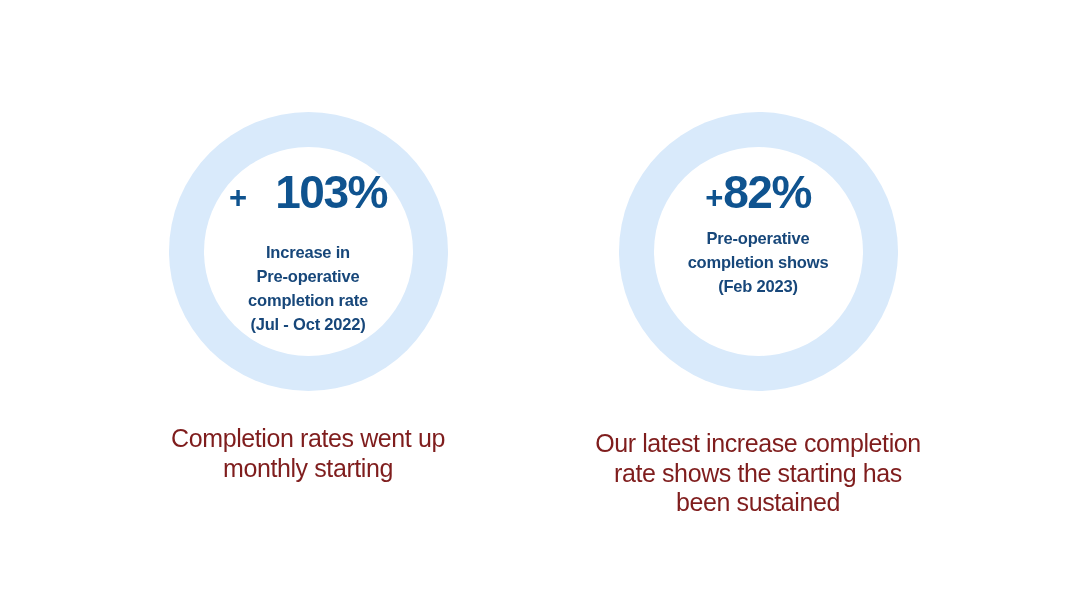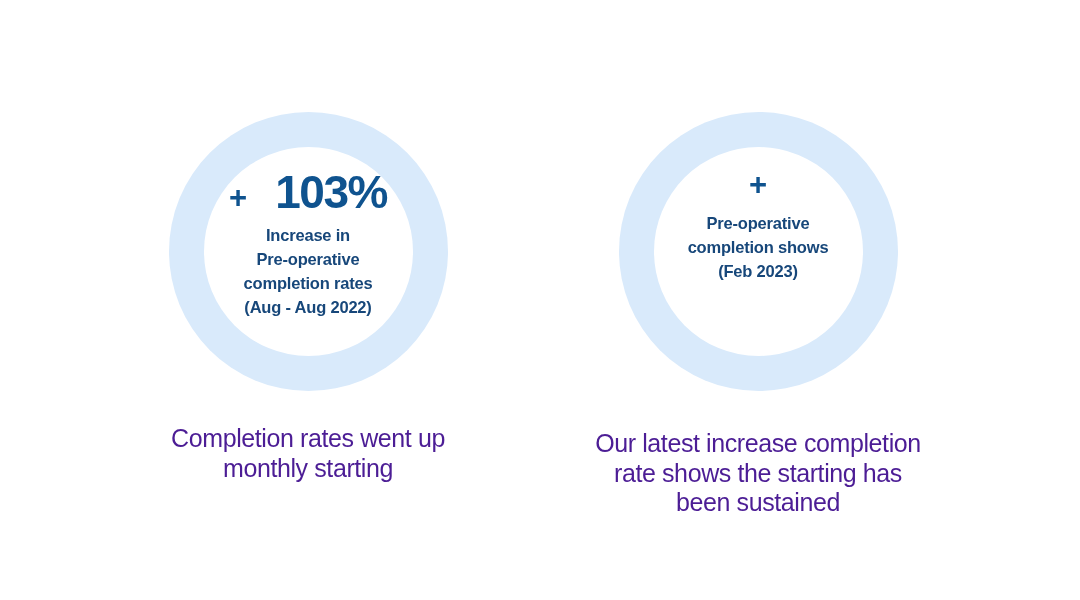--- a/index.html
+++ b/index.html
@@ -77,37 +77,37 @@
     margin-right: 1px;
   }
   .stat-value .num {
     font-size: 46px;
   }
   .ring-1 .stat-value .num { font-size: 46px; margin-left: 28px; }
   .ring-2 .stat-value .num { font-size: 46px; }
 
   
   .stat-label {
-    margin-top: 9px;
+    margin-top: 26px;
     color: #17477a;
     font-size: 16.5px;
     font-weight: bold;
     line-height: 1.45;
     text-align: center;
     letter-spacing: -0.2px;
     white-space: nowrap;
   }
   .ring-2 .stat-label { margin-top: 12px; }
   .stat-label .line { display: block; }
 
   
   .stat-caption {
     margin-top: 0;
     padding-top: 33px;
-    color: #4c1d95;
+    color: #7f1d1d;
     font-size: 25px;
     font-weight: normal;
     line-height: 1.18;
     text-align: center;
     letter-spacing: -0.4px;
     white-space: nowrap;
   }
   .stat-block-2 .stat-caption { padding-top: 38px; }
   .stat-caption .line { display: block; }
 </style>
@@ -122,41 +122,42 @@
       <div class="ring-inner">
 
         <div class="stat-value">
           <span class="sign">+</span>
             <span class="num">103%</span>
         </div>
 
         <div class="stat-label">
           <span class="line">Increase in</span>
           <span class="line">Pre-operative</span>
-          <span class="line">completion rates</span>
-          <span class="line">(Aug - Aug 2022)</span>
+          <span class="line">completion rate</span>
+          <span class="line">(Jul - Oct 2022)</span>
         </div>
 
       </div>
     </div>
 
     <div class="stat-caption">
       <span class="line">Completion rates went up</span>
       <span class="line">monthly starting</span>
     </div>
 
   </div>
 
   <div class="stat-block stat-block-2">
 
     <div class="ring ring-2">
       <div class="ring-inner">
 
         <div class="stat-value">
           <span class="sign">+</span>
+            <span class="num">82%</span>
         </div>
 
         <div class="stat-label">
           <span class="line">Pre-operative</span>
           <span class="line">completion shows</span>
           <span class="line">(Feb 2023)</span>
         </div>
 
       </div>
     </div>

